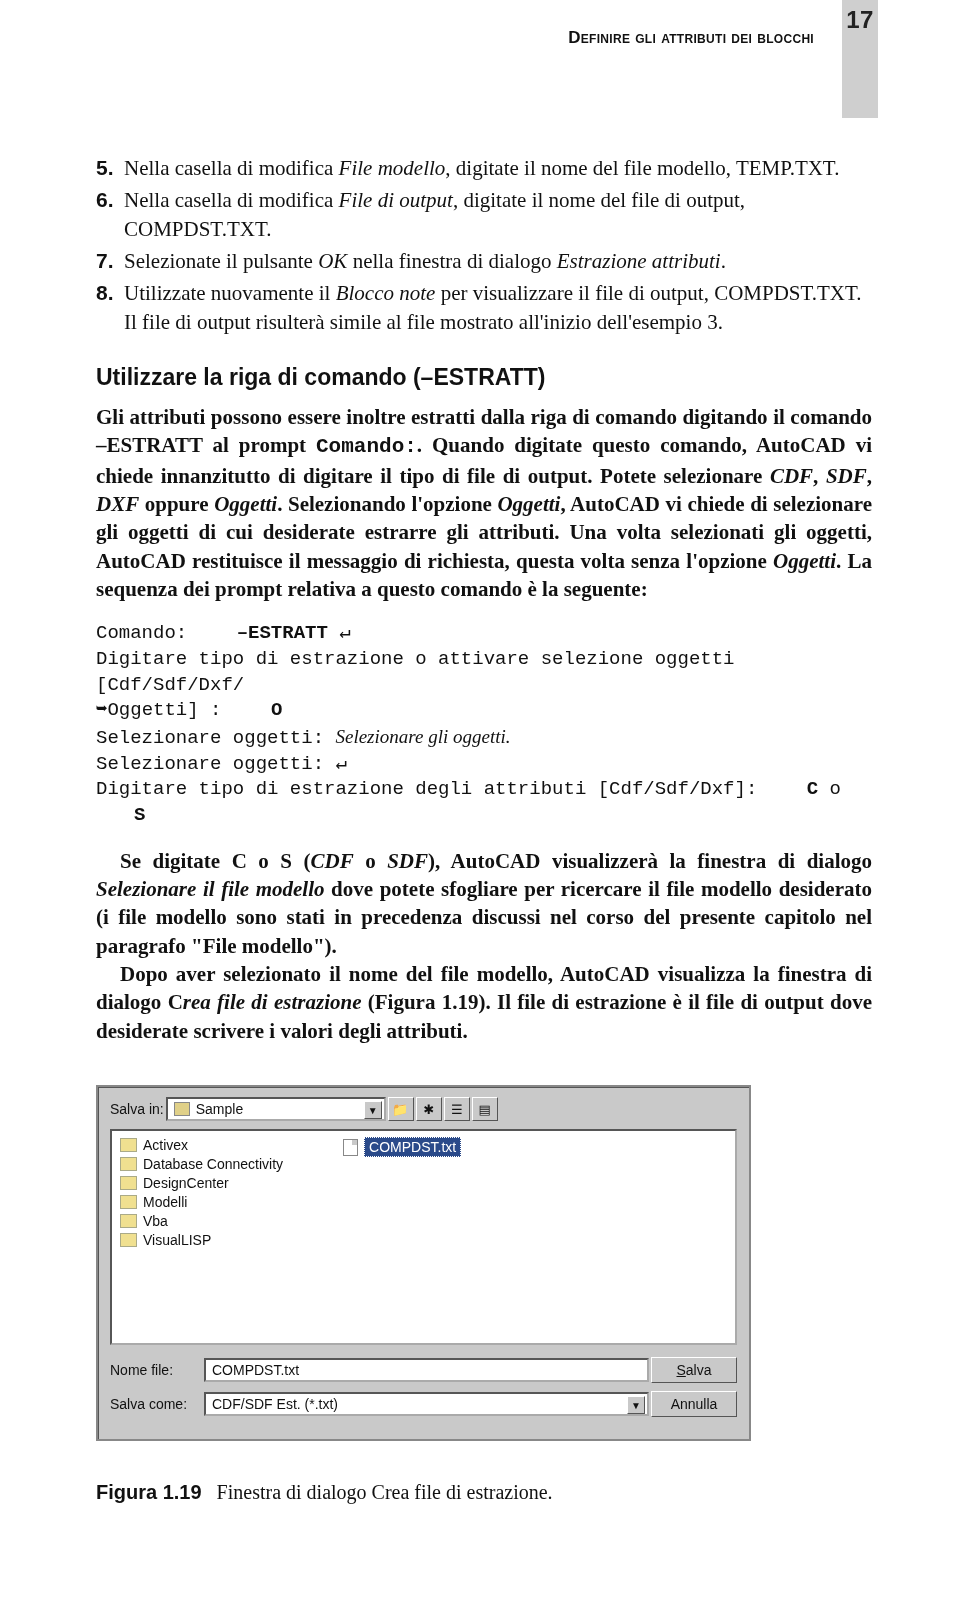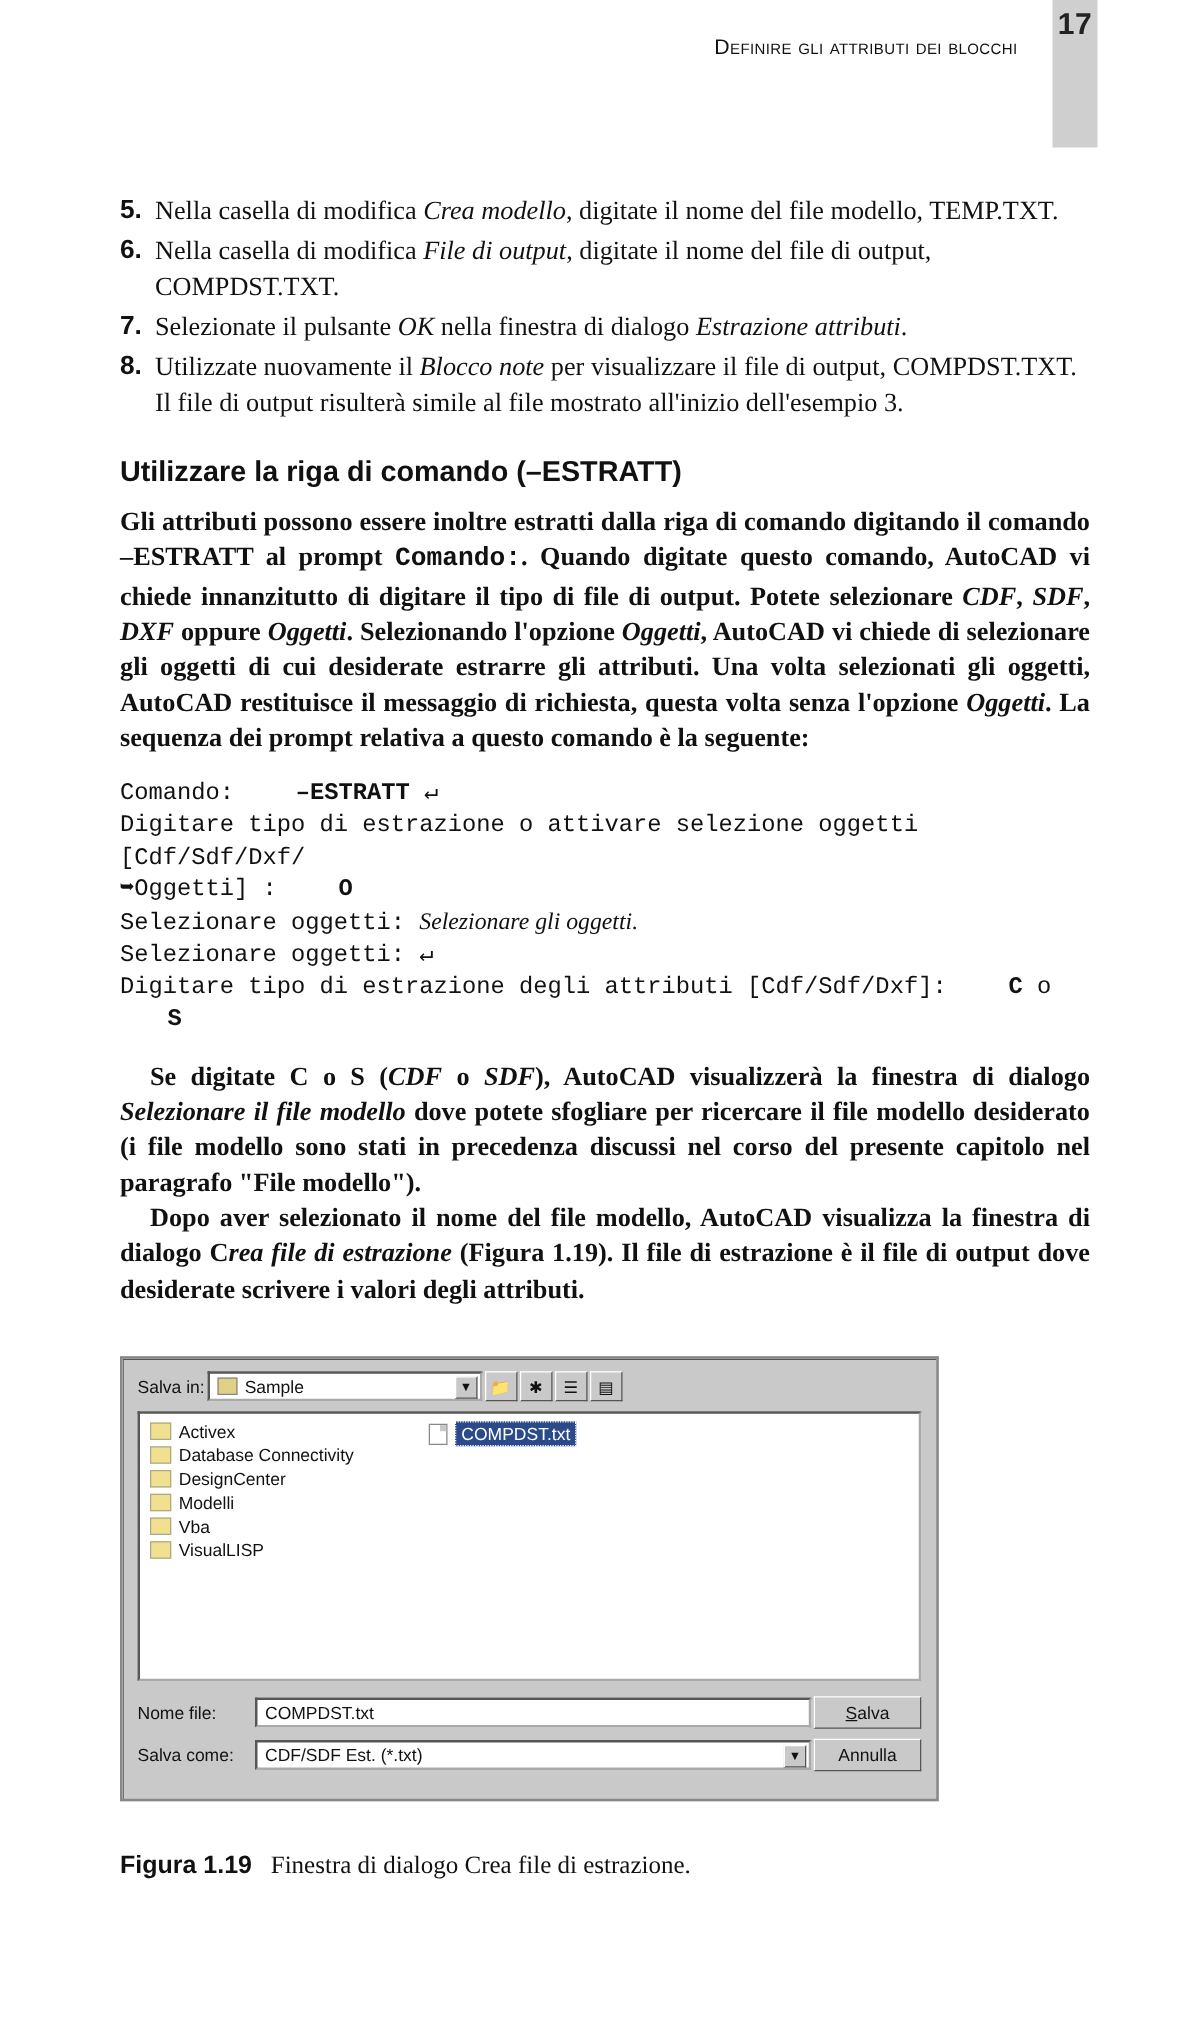--- a/index.html
+++ b/index.html
@@ -17,20 +17,21 @@
     align-items: flex-start;
     padding: 28px 82px 0 0;
     font-size: 18px;
     letter-spacing: 0.5px;
     font-variant: small-caps;
   }
   .header .title {
     font-family: Arial, Helvetica, sans-serif;
     font-size: 17px;
     letter-spacing: 0.3px;
+    font-weight: bold;
   }
   .header .pagebox {
     width: 36px;
     height: 118px;
     background: #cfcfcf;
     margin-left: 28px;
     display: flex;
     align-items: flex-start;
     justify-content: center;
     padding-top: 6px;
@@ -169,21 +170,21 @@
   <div class="pagebox">
     <span>17</span>
   </div>
 </div>
 
 <div class="content">
 
   <div class="steps" id="steps">
       <div class="step">
         <span class="step-num">5.</span>
-        <span class="step-text">Nella casella di modifica <i>Crea modello</i>, digitate il nome del file modello, TEMP.TXT.</span>
+        <span class="step-text">Nella casella di modifica <i>File modello</i>, digitate il nome del file modello, TEMP.TXT.</span>
       </div>
       <div class="step">
         <span class="step-num">6.</span>
         <span class="step-text">Nella casella di modifica <i>File di output</i>, digitate il nome del file di output, COMPDST.TXT.</span>
       </div>
       <div class="step">
         <span class="step-num">7.</span>
         <span class="step-text">Selezionate il pulsante <i>OK</i> nella finestra di dialogo <i>Estrazione attributi</i>.</span>
       </div>
       <div class="step">

